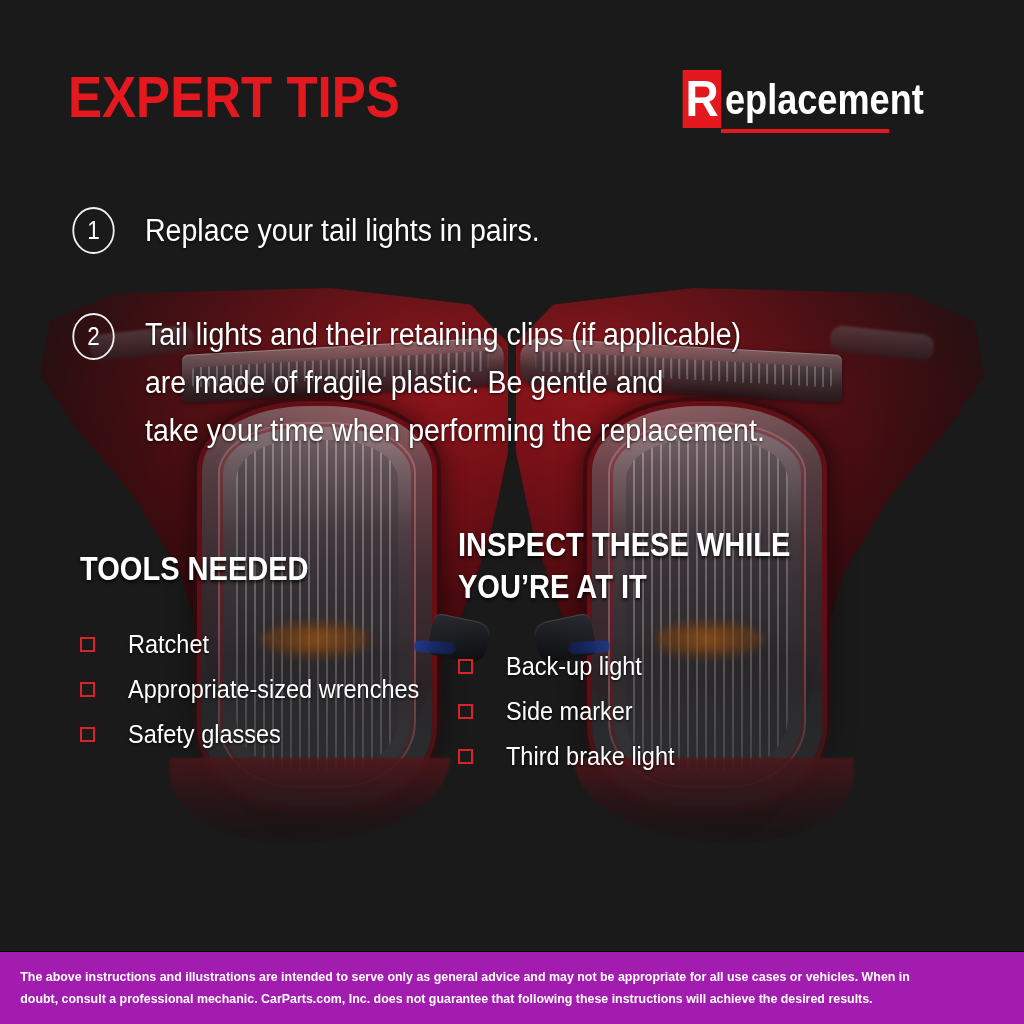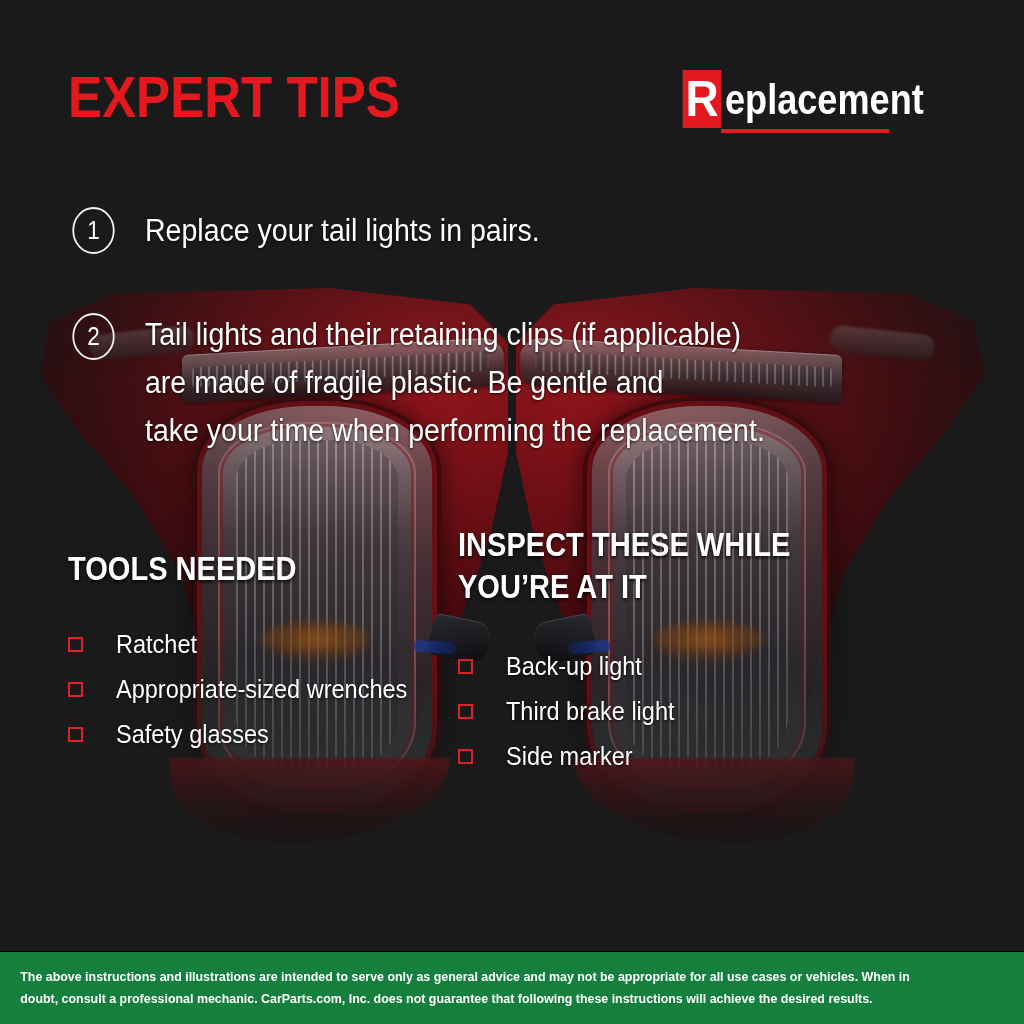--- a/index.html
+++ b/index.html
@@ -258,21 +258,21 @@
     transform-origin: left top;
     text-shadow: 0 1px 3px rgba(0,0,0,0.75);
     white-space: nowrap;
   }
   #tip-1 { left: 70px; top: 183px; }
   #tip-2 { left: 70px; top: 287px; }
   #tip-2 .tip-badge { margin-top: 2px; }
 
   
   .section { position: absolute; }
-  #section-tools   { left: 68px;  top: 524px; width: 400px; }
+  #section-tools   { left: 80px;  top: 524px; width: 400px; }
   #section-inspect { left: 458px; top: 500px; width: 420px; }
 
   .section-heading {
     color: #ffffff;
     font-size: 33px;
     font-weight: bold;
     line-height: 42px;
     letter-spacing: 0px;
     transform: scaleX(0.88);
     transform-origin: left top;
@@ -307,21 +307,21 @@
     text-shadow: 0 1px 3px rgba(0,0,0,0.8);
     white-space: nowrap;
   }
 
   
   #footer-bar {
     position: absolute;
     left: 0; bottom: 24px;
     width: 1024px;
     height: 72px;
-    background: #15803d;
+    background: #a21caf;
     border-top: 1px solid #000000;
     display: flex;
     align-items: center;
   }
   #footer-text {
     color: #ffffff;
     font-size: 13.5px;
     font-weight: bold;
     line-height: 22px;
     padding: 0 22px;
@@ -409,25 +409,25 @@
     <div class="section" id="section-inspect">
       <div class="section-heading">INSPECT THESE WHILE
 YOU’RE AT IT</div>
       <ul class="bullet-list">
         <li class="bullet-item">
           <span class="bullet-box"></span>
           <span class="bullet-label">Back-up light</span>
         </li>
         <li class="bullet-item">
           <span class="bullet-box"></span>
+          <span class="bullet-label">Side marker</span>
+        </li>
+        <li class="bullet-item">
+          <span class="bullet-box"></span>
           <span class="bullet-label">Third brake light</span>
-        </li>
-        <li class="bullet-item">
-          <span class="bullet-box"></span>
-          <span class="bullet-label">Side marker</span>
         </li>
       </ul>
     </div>
 
     <div id="footer-bar">
       <div id="footer-text">The above instructions and illustrations are intended to serve only as general advice and may not be appropriate for all use cases or vehicles. When in doubt, consult a professional mechanic. CarParts.com, Inc. does not guarantee that following these instructions will achieve the desired results.</div>
     </div>
     <div id="footer-accent"></div>
 
   </div>

